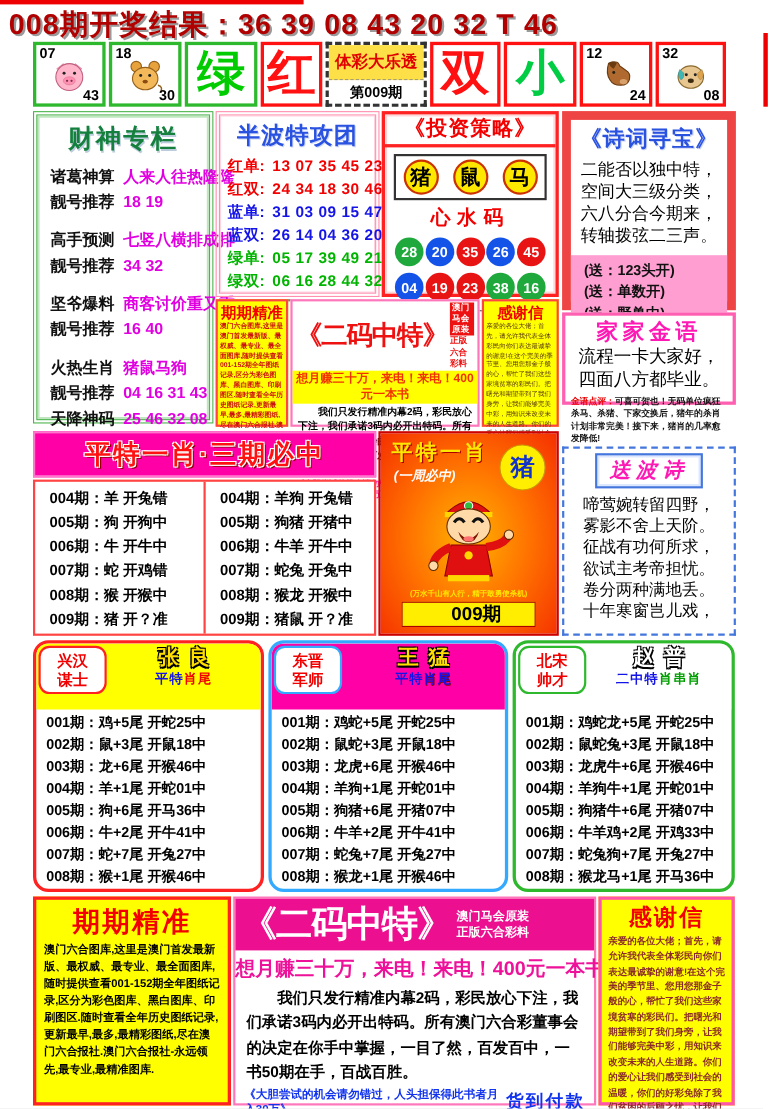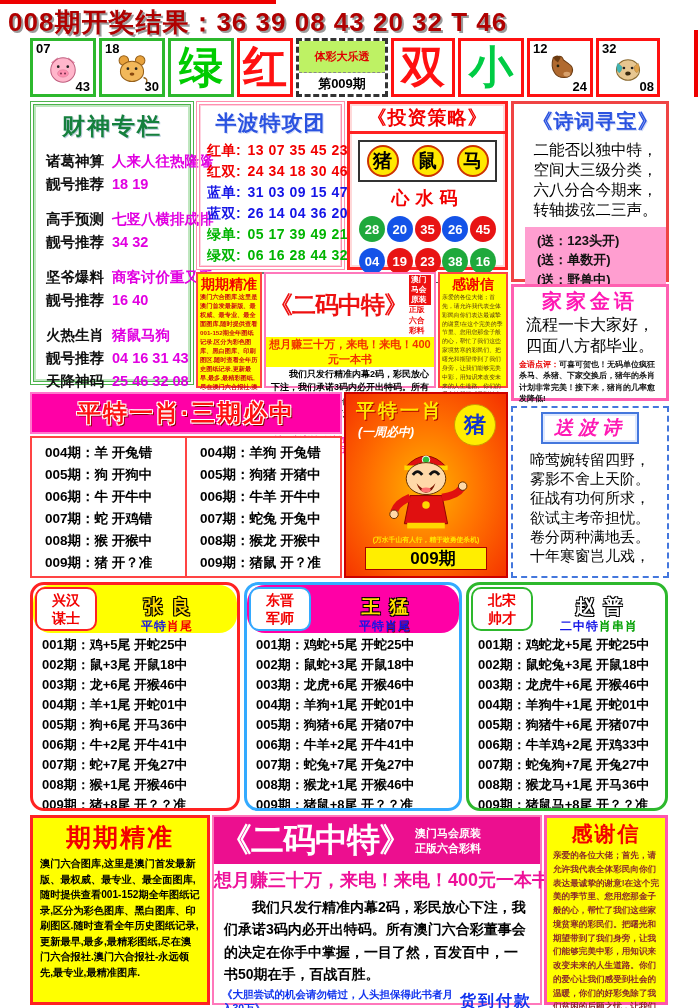--- a/index.html
+++ b/index.html
@@ -14,21 +14,21 @@
   
   .cards { position:absolute; left:30px; top:38px; width:640px; height:59px; display:flex; gap:3px; }
   .card { position:relative; background:#fff; border:3px solid #2db82d; }
   .card.bred { border-color:#ff1111; }
   .card .tl { position:absolute; top:0; left:3px; font-size:13px; font-weight:bold; color:#000; }
   .card .br { position:absolute; bottom:0; right:3px; font-size:13px; font-weight:bold; color:#000; }
   .card svg.animal { display:block; width:34px; height:34px; margin:10px auto 0; }
   .card .big { display:block; text-align:center; font-size:44px; font-weight:bold; line-height:52px; }
   .w66{width:66px;} .w56{width:56px;} .w92{width:92px;} .w64{width:64px;}
   .card-center { border:3px dashed #333; display:flex; flex-direction:column; }
-  .cc-top { background:#bef264; color:#e00000; font-weight:bold; font-size:11px; text-align:center; line-height:31px; flex:0 0 31px; border-bottom:1px dashed #888; }
+  .cc-top { background:#fde047; color:#e00000; font-weight:bold; font-size:15px; text-align:center; line-height:31px; flex:0 0 31px; border-bottom:1px dashed #888; }
   .cc-bot { background:#fff; color:#000; font-weight:bold; font-size:13px; text-align:center; line-height:21px; }
 
   
   .caishen { position:absolute; left:30px; top:101px; width:164px; height:284px; border:4px double #4db34d; box-shadow:0 0 0 2px #bfe6bf inset; padding-top:6px; }
   .cs-title { color:#15803d; font-size:23px; font-weight:bold; text-align:center; letter-spacing:2px; margin-bottom:8px; text-shadow:1px 1px 0 #bcd; }
   .cs-row { padding-left:12px; font-size:14.5px; font-weight:bold; line-height:23px; white-space:nowrap; }
   .cs-row .k { color:#111; }
   .cs-row .v { color:#e100e1; margin-left:4px; }
   .cs-row.gap { margin-top:12px; }
 
@@ -45,27 +45,27 @@
   .tz-title { color:#f20000; font-size:19px; font-weight:bold; text-align:center; line-height:27px; border-bottom:3px solid #ff2222; letter-spacing:1px; }
   .tz-zbox { margin:6px 8px 0; border:2px solid #333; display:flex; justify-content:space-around; padding:3px 0; }
   .zcircle { width:32px; height:32px; border-radius:50%; background:#ffe800; border:2px solid #cc3300; color:#000; font-size:19px; font-weight:bold; display:flex; align-items:center; justify-content:center; }
   .xsm { color:#f20000; font-weight:bold; font-size:18px; text-align:center; letter-spacing:6px; margin-top:4px; }
   .balls { display:flex; justify-content:space-between; padding:0 9px; margin-top:6px; }
   .ball { width:26px; height:26px; border-radius:50%; color:#fff; font-weight:bold; font-size:13px; display:flex; align-items:center; justify-content:center; }
   .ball.g { background:#1fa93c; } .ball.b { background:#1453e8; } .ball.r { background:#e81414; }
   .tz-hr { border:none; border-top:1px solid #555; margin:8px 8px 0; }
 
   
-  .shici { position:absolute; left:511px; top:101px; width:158px; height:181px; border:3px solid #ef4444; background:#fff;padding-left:11px; }
+  .shici { position:absolute; left:511px; top:101px; width:158px; height:181px; border:8px solid #ef4444; background:#fff; }
   .sc-title { color:#2a52e0; font-size:20px; font-weight:bold; text-align:center; margin:4px 0 5px; letter-spacing:1px; text-shadow:1px 1px 0 #cfd8f5; }
   .sc-poem { font-size:15.5px; line-height:1.3; text-align:center; color:#000; }
   .sc-gifts { background:#ff9ed0; margin-top:6px; padding:4px 0 0 12px; font-size:13px; line-height:1.5; color:#111; font-weight:bold; height:63px; }
 
   
-  .jiajia { position:absolute; left:511px; top:284px; width:158px; height:117px; border:3px solid #ff5fb0; background:#fff; }
+  .jiajia { position:absolute; left:511px; top:284px; width:158px; height:84px; border:3px solid #ff5fb0; background:#fff; }
   .jj-title { color:#ff19b4; font-weight:bold; font-size:20px; text-align:center; letter-spacing:4px; margin-top:1px; }
   .jj-text { font-size:16px; line-height:1.3; text-align:center; color:#000; }
   .jj-comment { margin:2px 5px 0; font-size:8px; line-height:1.45; color:#111; font-weight:bold; }
   .jj-comment .lbl { color:#e80000; }
 
   
   .sbanner { position:absolute; left:196px; top:272px; width:312px; height:116px; display:flex; gap:2px; }
   .sb-left, .sb-right { background:#ffff00; border:2px solid #ff4444; padding:1px 2px; }
   .sb-left { width:66px; } .sb-right { width:70px; }
   .sb-side-title { color:#f20000; font-weight:bold; font-size:14px; text-align:center; line-height:18px; }
@@ -106,21 +106,21 @@
   .songbo { position:absolute; left:511px; top:406px; width:158px; height:172px; border:2px dashed #4477dd; background:#fff; padding-top:4px; }
   .sbs-titlebox { border:2px solid #4477dd; width:98px; margin:0 auto 6px; text-align:center; padding:1px 0; box-shadow:0 0 0 2px #dde8ff inset; }
   .sbs-title { color:#ff19b4; font-weight:bold; font-size:19px; font-style:italic; letter-spacing:5px; }
   .sbs-poem { font-size:15px; line-height:1.28; text-align:center; color:#000; }
 
   
   .tcol { position:absolute; top:582px; height:229px; background:#fff; border-radius:14px; border:3px solid; overflow:hidden; }
   .tcolA { left:30px; width:210px; border-color:#ff2222; }
   .tcolB { left:244px; width:218px; border-color:#33aaff; }
   .tcolC { left:466px; width:202px; border-color:#2db82d; }
-  .thead { height:48px; display:flex; align-items:flex-end;border-radius:18px; }
+  .thead { height:60px; display:flex; align-items:flex-start; }
   .tcolA .thead { background:#ffff00; } .tcolB .thead { background:#ff00a6; } .tcolC .thead { background:#fff; }
   .badge { width:62px; background:#fff; border:2px solid; border-radius:10px; margin:2px 0 2px 2px; color:#f20000; font-weight:bold; font-size:14px; line-height:1.3; text-align:center; padding:2px 0; }
   .tcolA .badge { border-color:#ff2222; } .tcolB .badge { border-color:#33aaff; } .tcolC .badge { border-color:#2db82d; }
   .hright { flex:1; text-align:center; }
   .hname { font-size:19px; font-weight:bold; letter-spacing:9px; text-indent:9px;
     text-shadow:-1px -1px 0 #000, 1px -1px 0 #000, -1px 1px 0 #000, 1px 1px 0 #000; }
   .tcolA .hname, .tcolB .hname { color:#ffdd00; } .tcolC .hname { color:#fff; }
   .hsub { font-size:12px; font-weight:bold; letter-spacing:1px; line-height:1.1; }
   .hsub .s-blue { color:#1414e6; } .hsub .s-red { color:#f20000; } .hsub .s-green { color:#00a000; }
   .tcolB .hsub .s-red { color:#1414e6; text-shadow:0.5px 0.5px 0 #800; }

